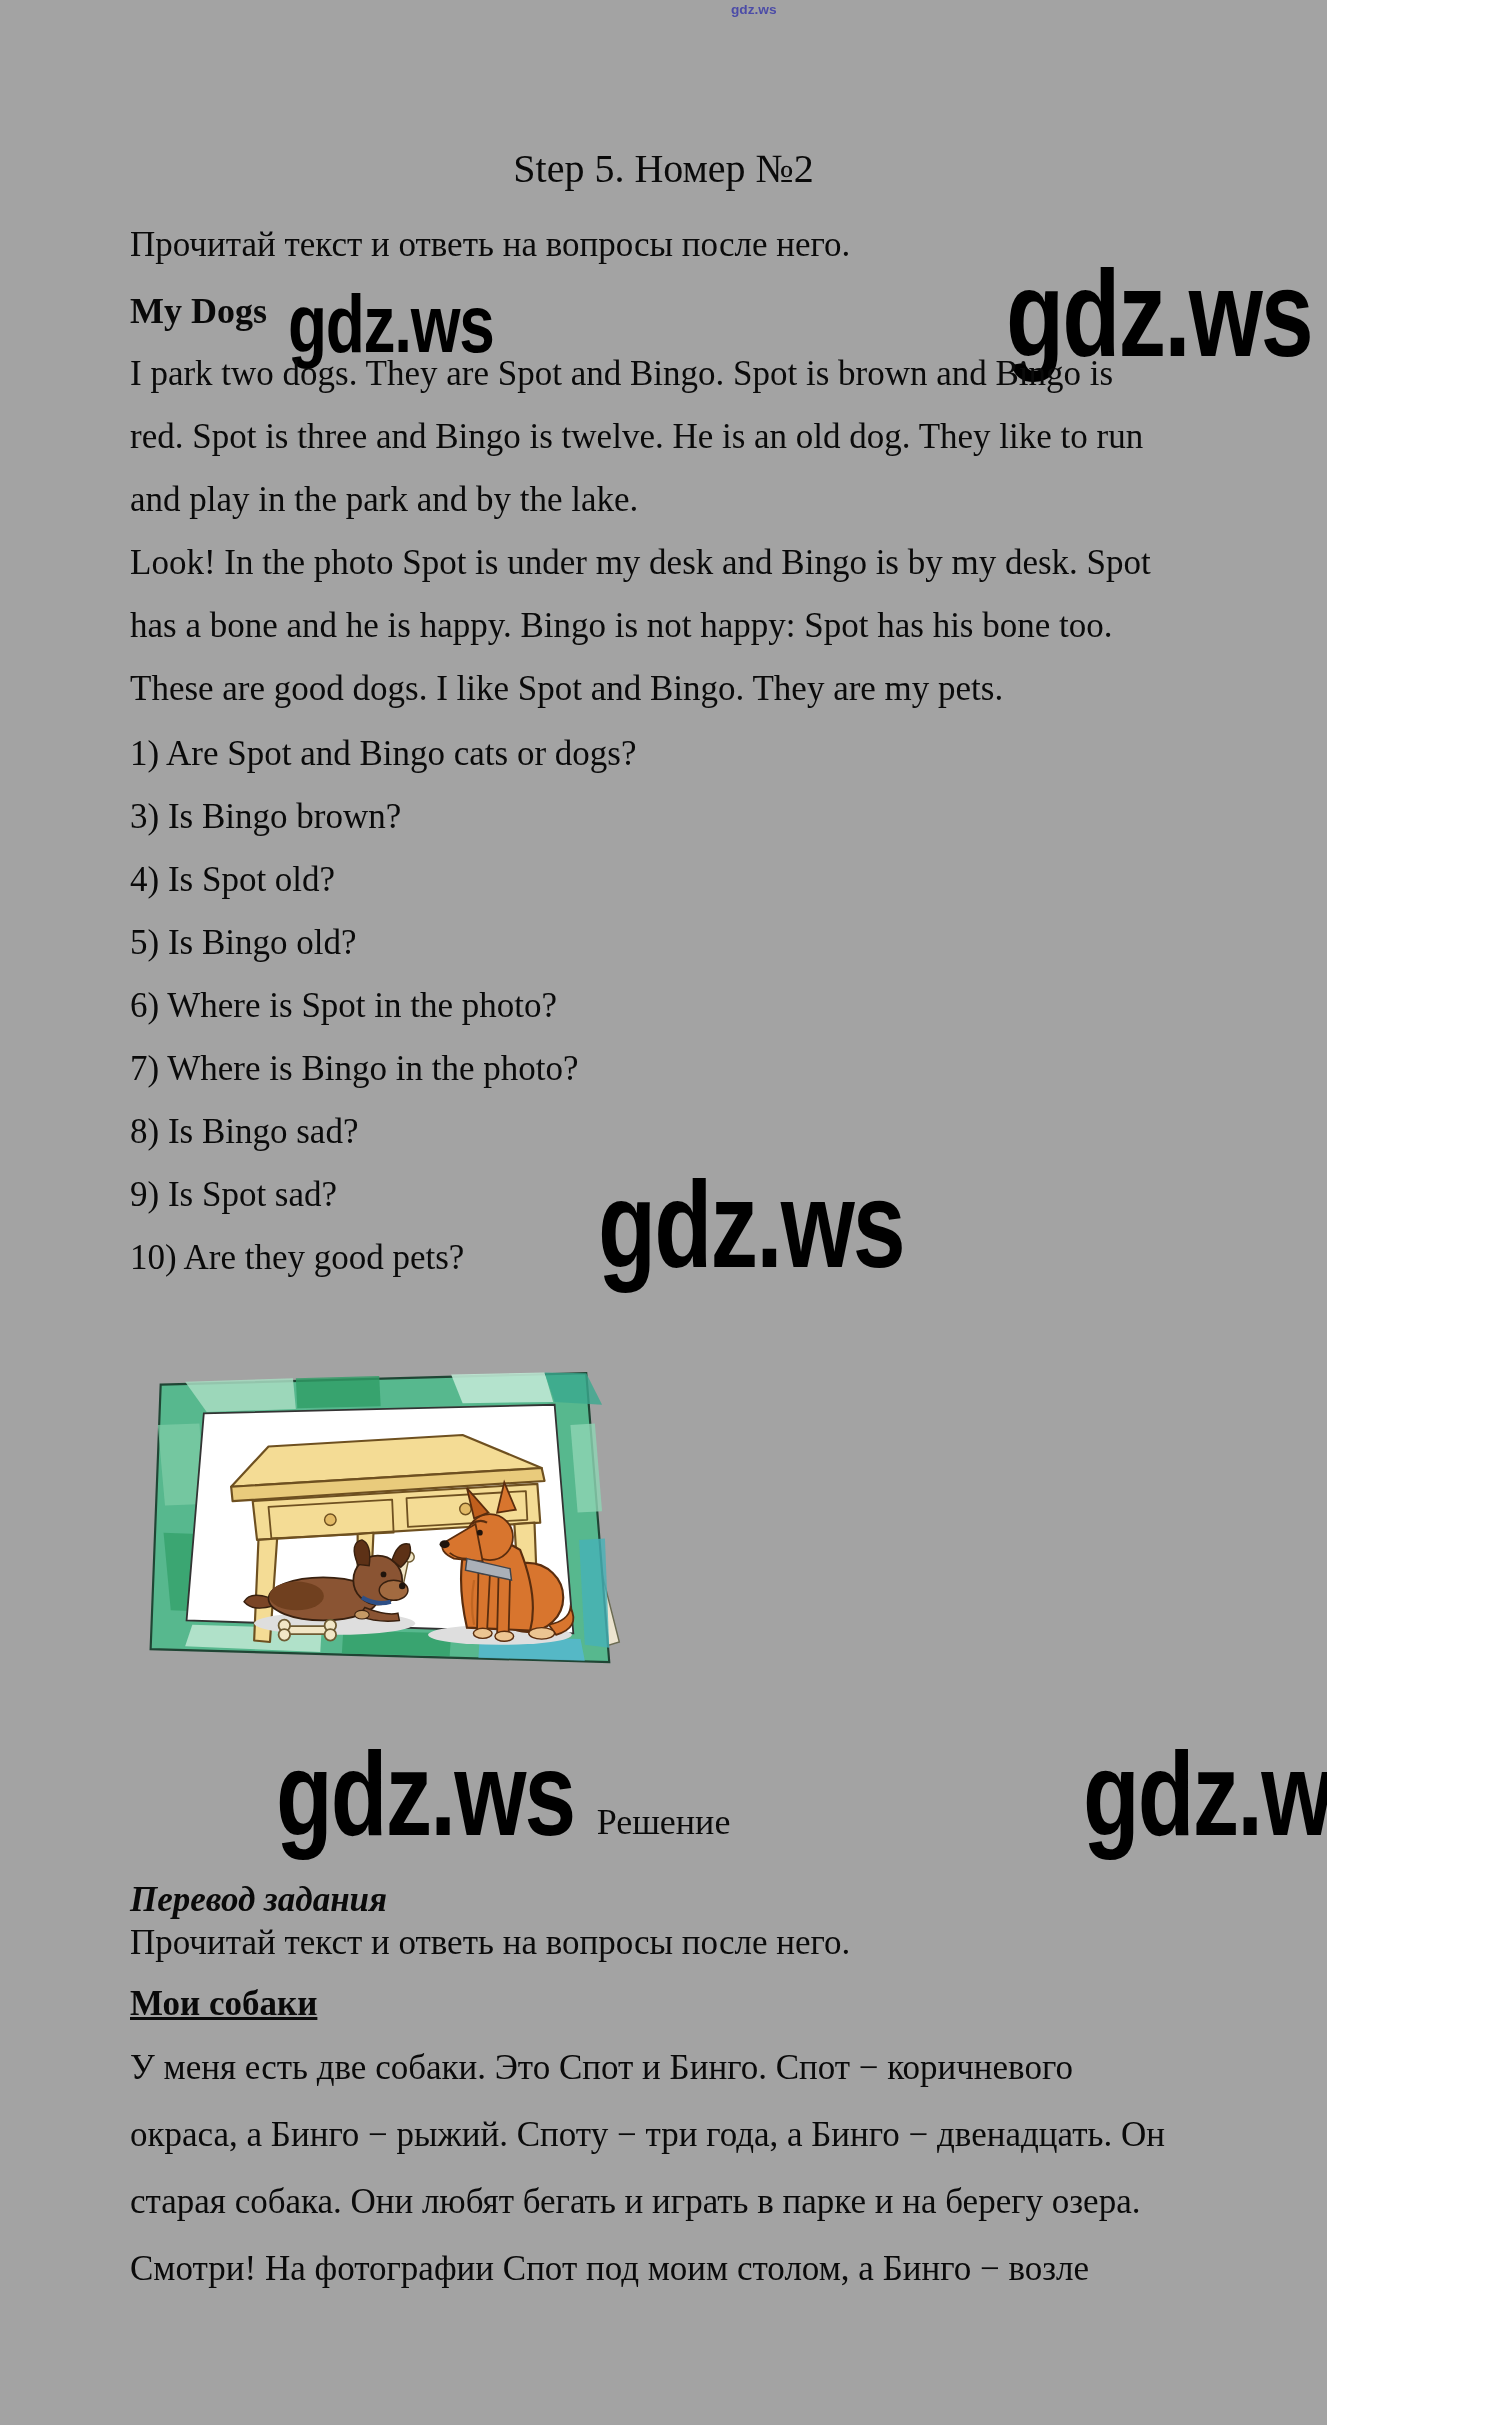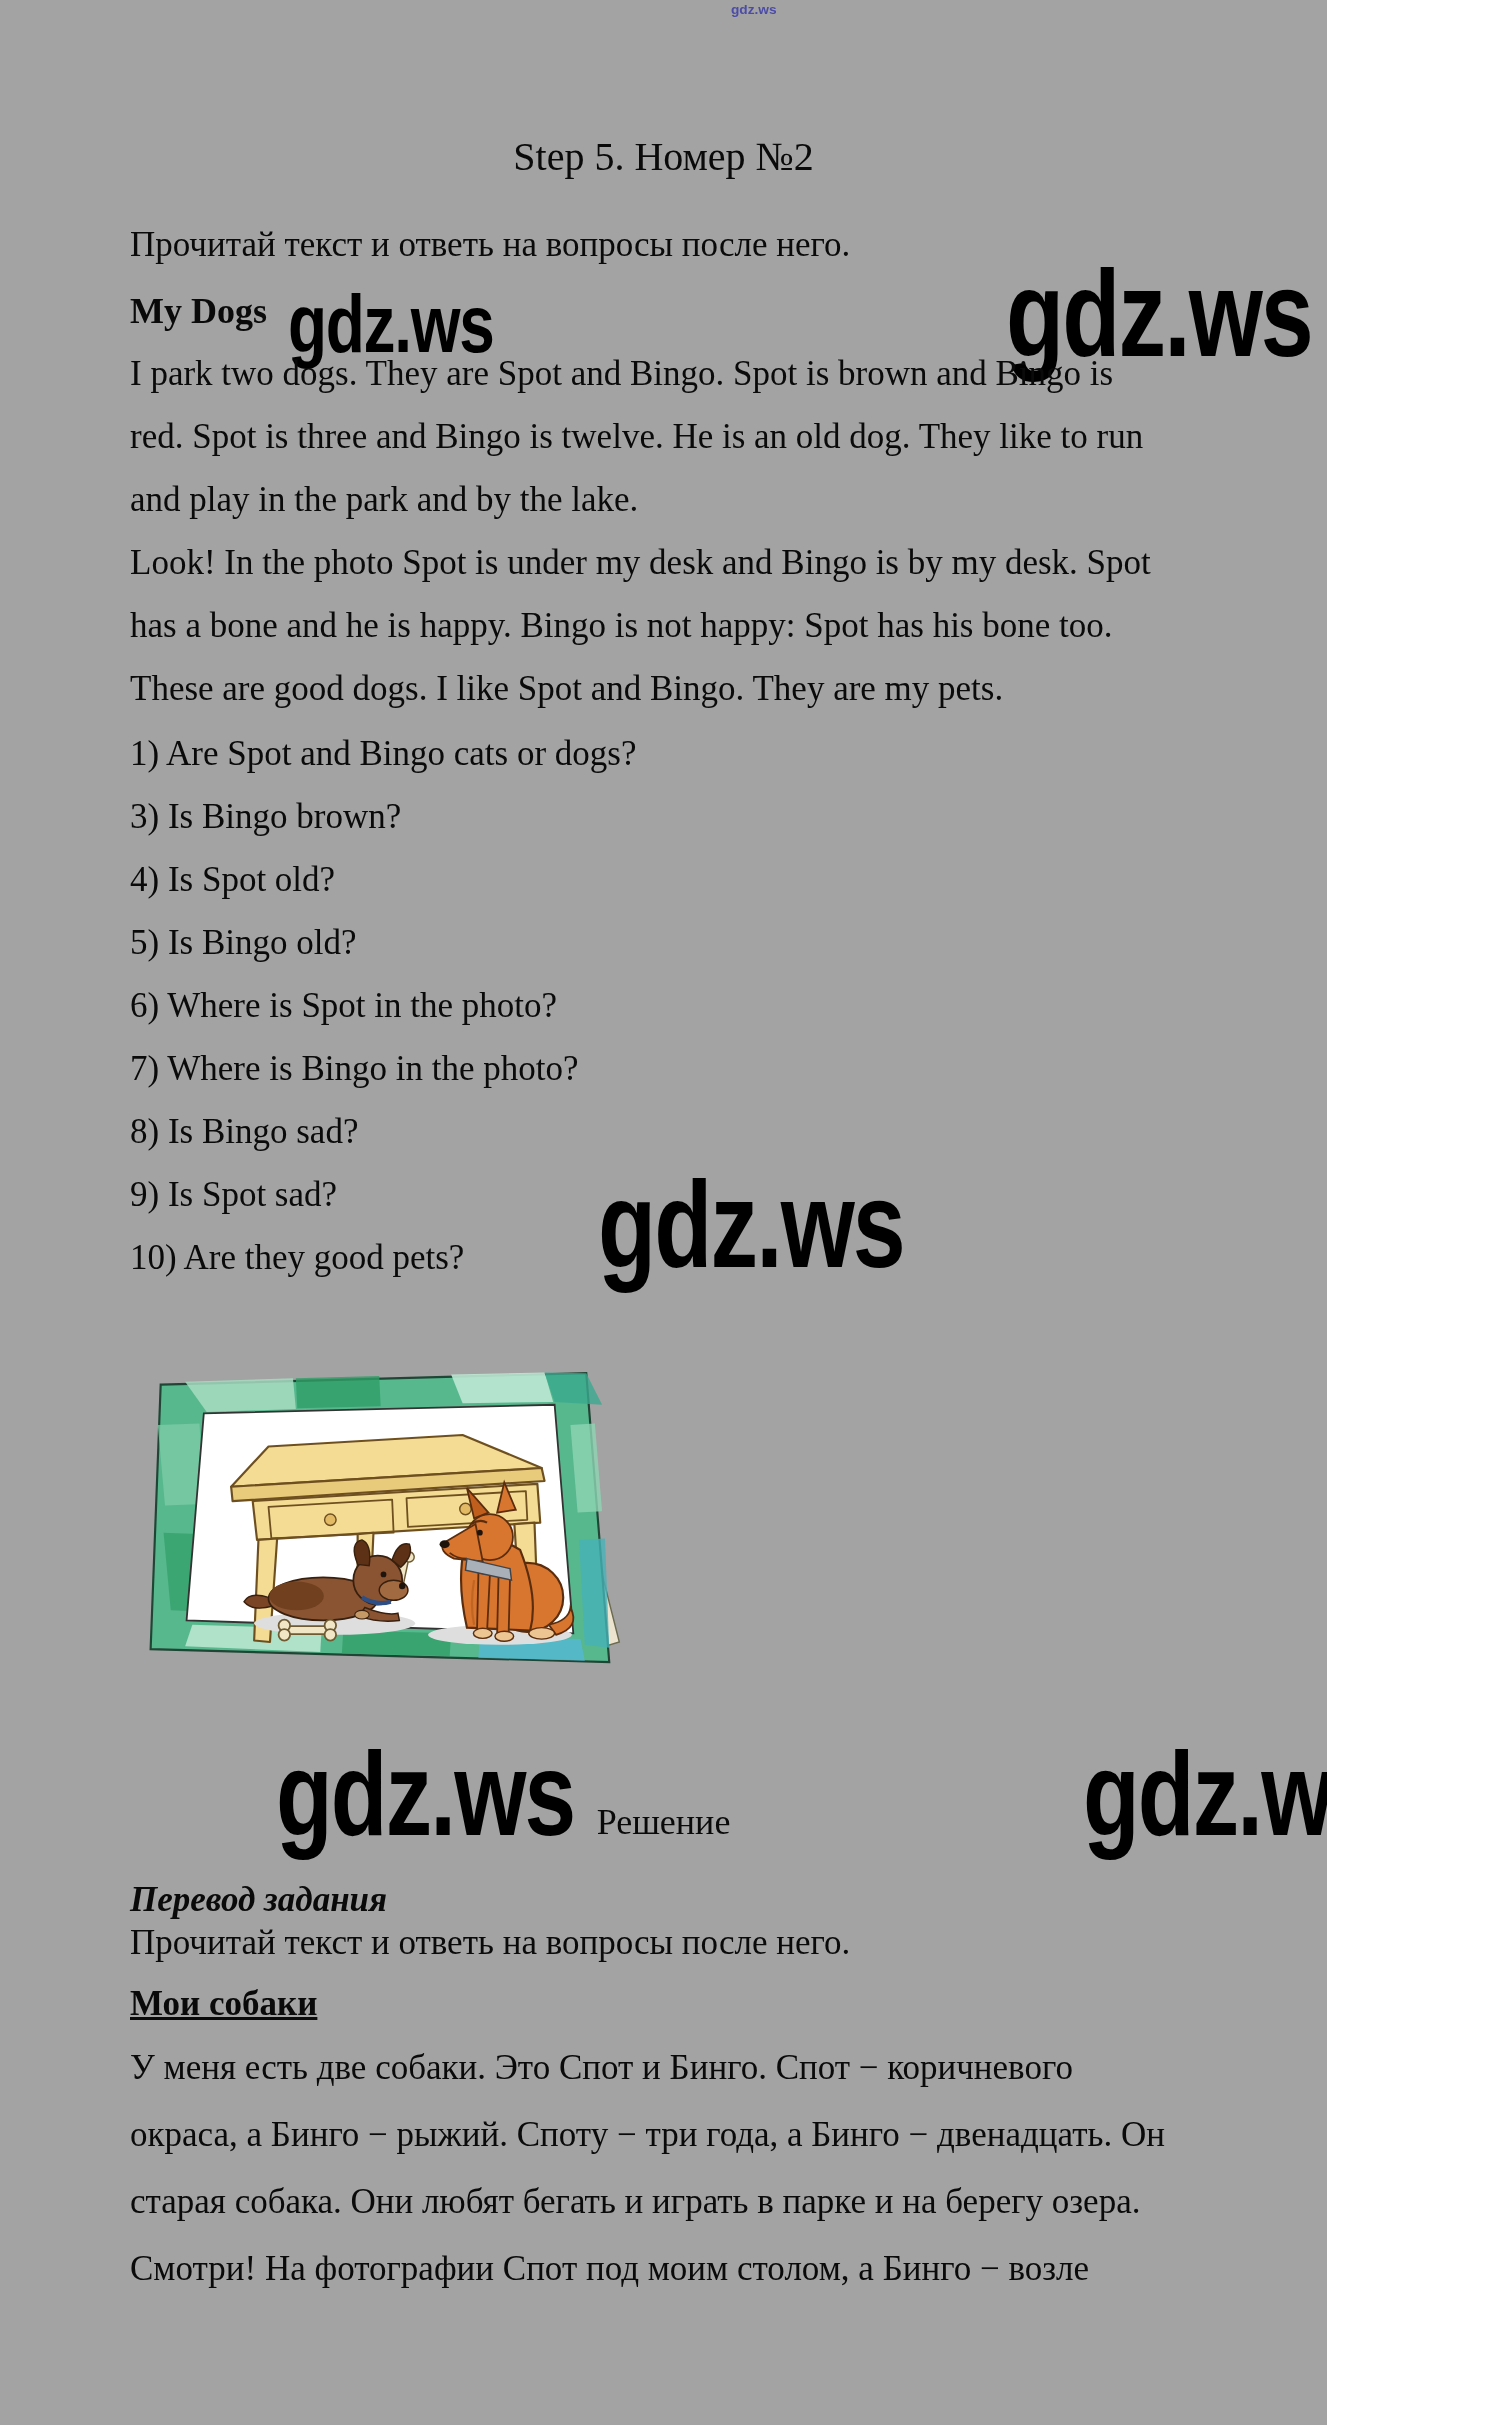--- a/index.html
+++ b/index.html
@@ -13,21 +13,21 @@
     overflow:hidden;
   }
   .wm-top{
     position:absolute; left:731px; top:2.2px;
     font-family:"Liberation Sans", sans-serif;
     font-size:13.7px; font-weight:bold;
     color:#4343a8; opacity:.9;
     letter-spacing:0;
   }
   .title{
-    position:absolute; left:0; right:0; top:131px;
+    position:absolute; left:0; right:0; top:143px;
     text-align:center;
     font-size:40px; line-height:52px;
     white-space:nowrap;
   }
   .intro{
     position:absolute; left:130px; top:220px;
     font-size:35px; line-height:50px; white-space:nowrap;
   }
   .story-heading{
     position:absolute; left:130px; top:286px;

